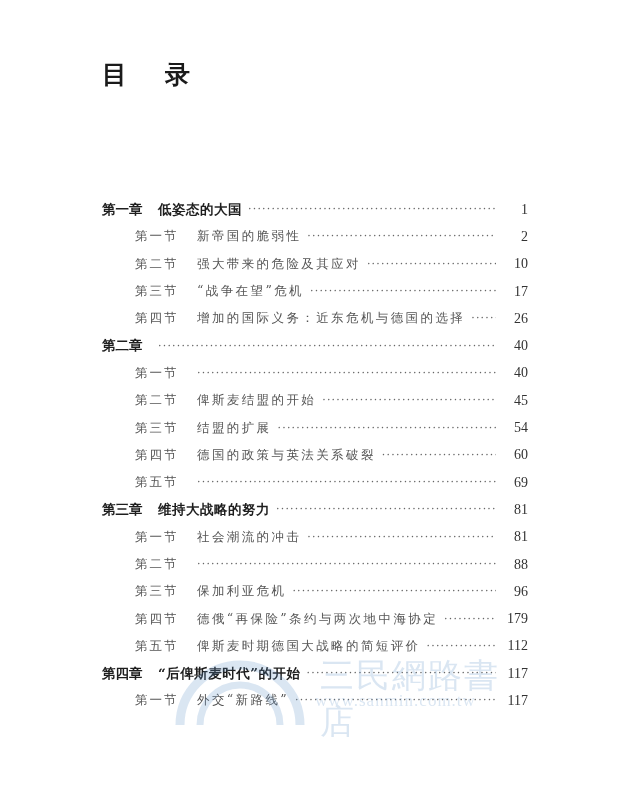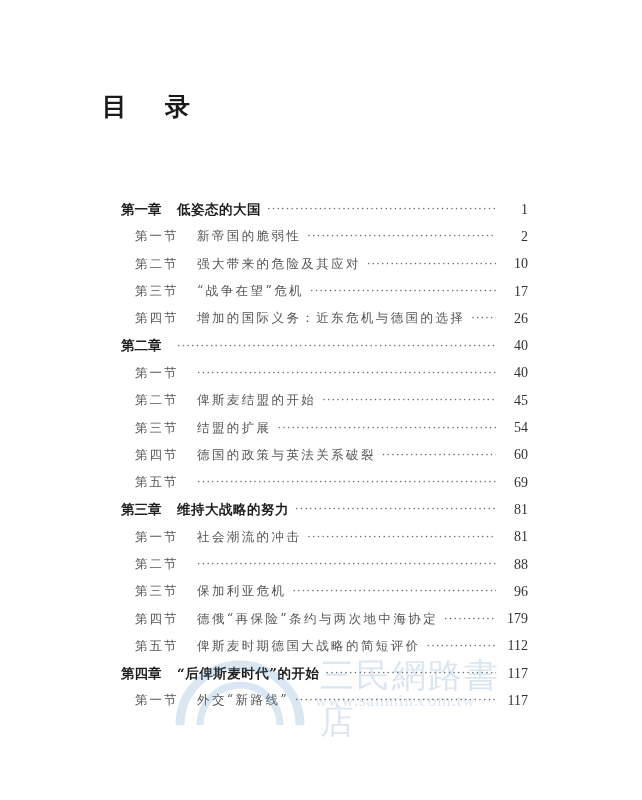--- a/index.html
+++ b/index.html
@@ -1,27 +1,27 @@
 <!DOCTYPE html>
 <html><head>
 <meta charset="utf-8">
 <style>
   html, body { margin: 0; padding: 0; background: #ffffff; }
   body { width: 642px; height: 800px; position: relative; overflow: hidden;
          font-family: "DejaVu Serif", "Liberation Serif", serif; color: #333; }
   .title { position: absolute; left: 102px; top: 58px; font-family: "DejaVu Sans", "Liberation Sans", sans-serif;
-           font-size: 25px; font-weight: bold; color: #1a1a1a; letter-spacing: 0; margin-top: 32px; }
+           font-size: 25px; font-weight: bold; color: #1a1a1a; letter-spacing: 0; }
   .title span { display: inline-block; }
   .title .gap { width: 38px; }
   .toc { position: absolute; left: 102px; top: 196px; width: 426px; }
   .row { position: relative; height: 27.3px; display: flex; align-items: center; font-size: 13px; white-space: nowrap; }
   .row.chapter { color: #1e1e1e; font-weight: bold; font-size: 13.5px; }
   .row.section { color: #555; padding-left: 33px; letter-spacing: 2.4px; font-size: 12.5px; }
   .row .label { flex: 0 0 auto; }
-  .row.chapter .label { width: 56px; letter-spacing: 0; margin-left: 19px; }
+  .row.chapter .label { width: 56px; letter-spacing: 0; }
   .row.section .label { width: 62px; letter-spacing: 2px; }
   .row .name { flex: 0 0 auto; padding-right: 6px; }
   .row.chapter .name { letter-spacing: 0.5px; }
   .row .dots { flex: 1 1 auto; overflow: hidden; color: #666; font-weight: normal; letter-spacing: 1.2px; font-size: 11px; }
   .row .dots::before { content: "··························································································"; }
   .row .page { flex: 0 0 auto; min-width: 28px; text-align: right; font-family: "Liberation Serif", "DejaVu Serif", serif;
                font-weight: normal; font-size: 14px; color: #333; letter-spacing: 0; padding-left: 4px; }
   .watermark { position: absolute; left: 170px; top: 655px; width: 340px; height: 70px; pointer-events: none; opacity: 0.22; }
   .wm-cn { position: absolute; left: 150px; top: -2px; font-size: 34px; color: #5b8fc6; font-family: Liberation Serif, serif; letter-spacing: 2px; }
   .wm-url { position: absolute; left: 145px; top: 36px; font-size: 17px; color: #5b8fc6; font-family: Liberation Serif, serif; letter-spacing: 1px; }

